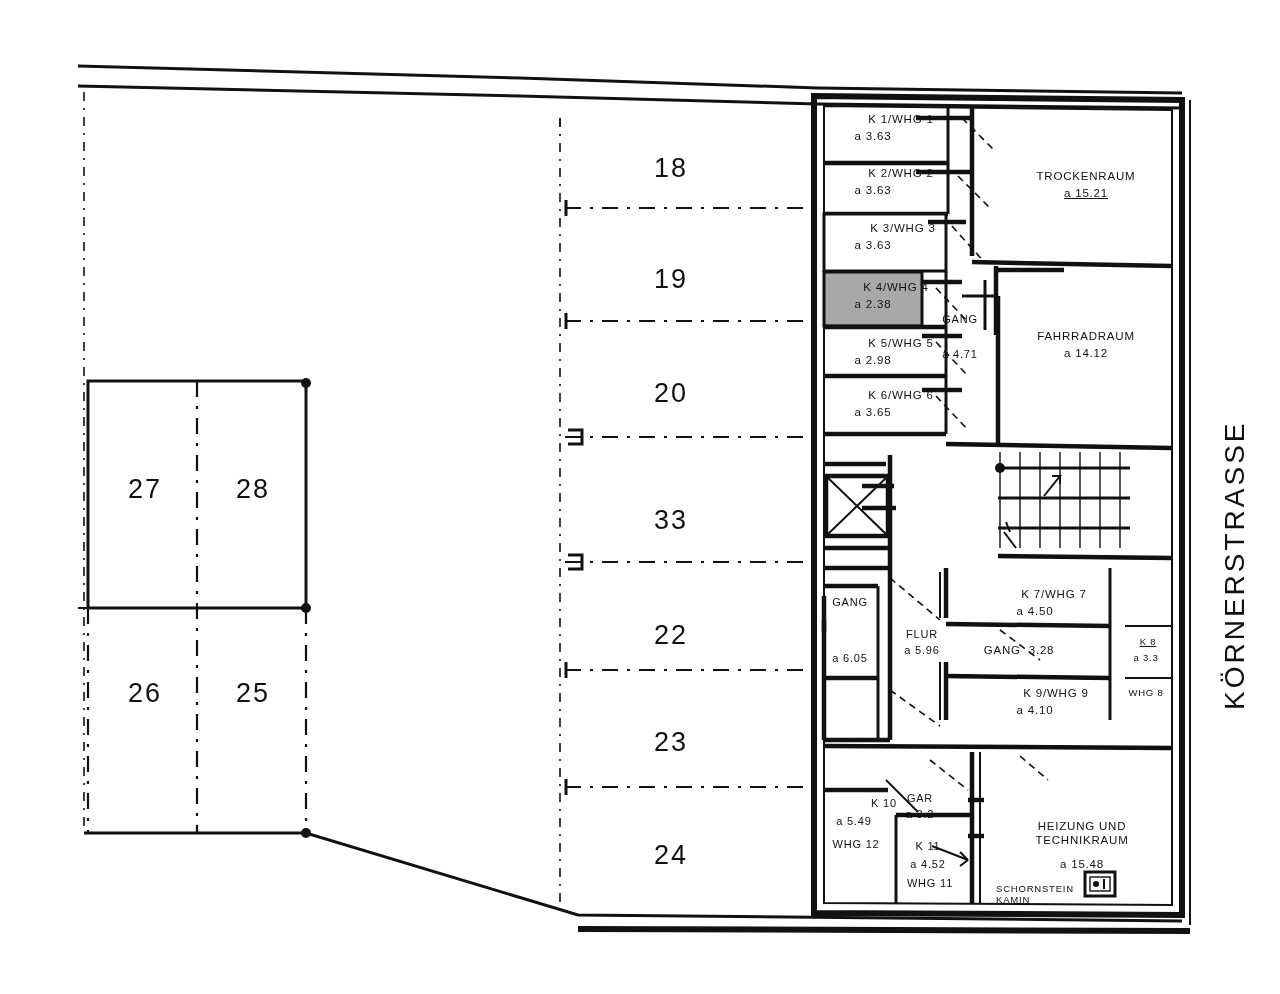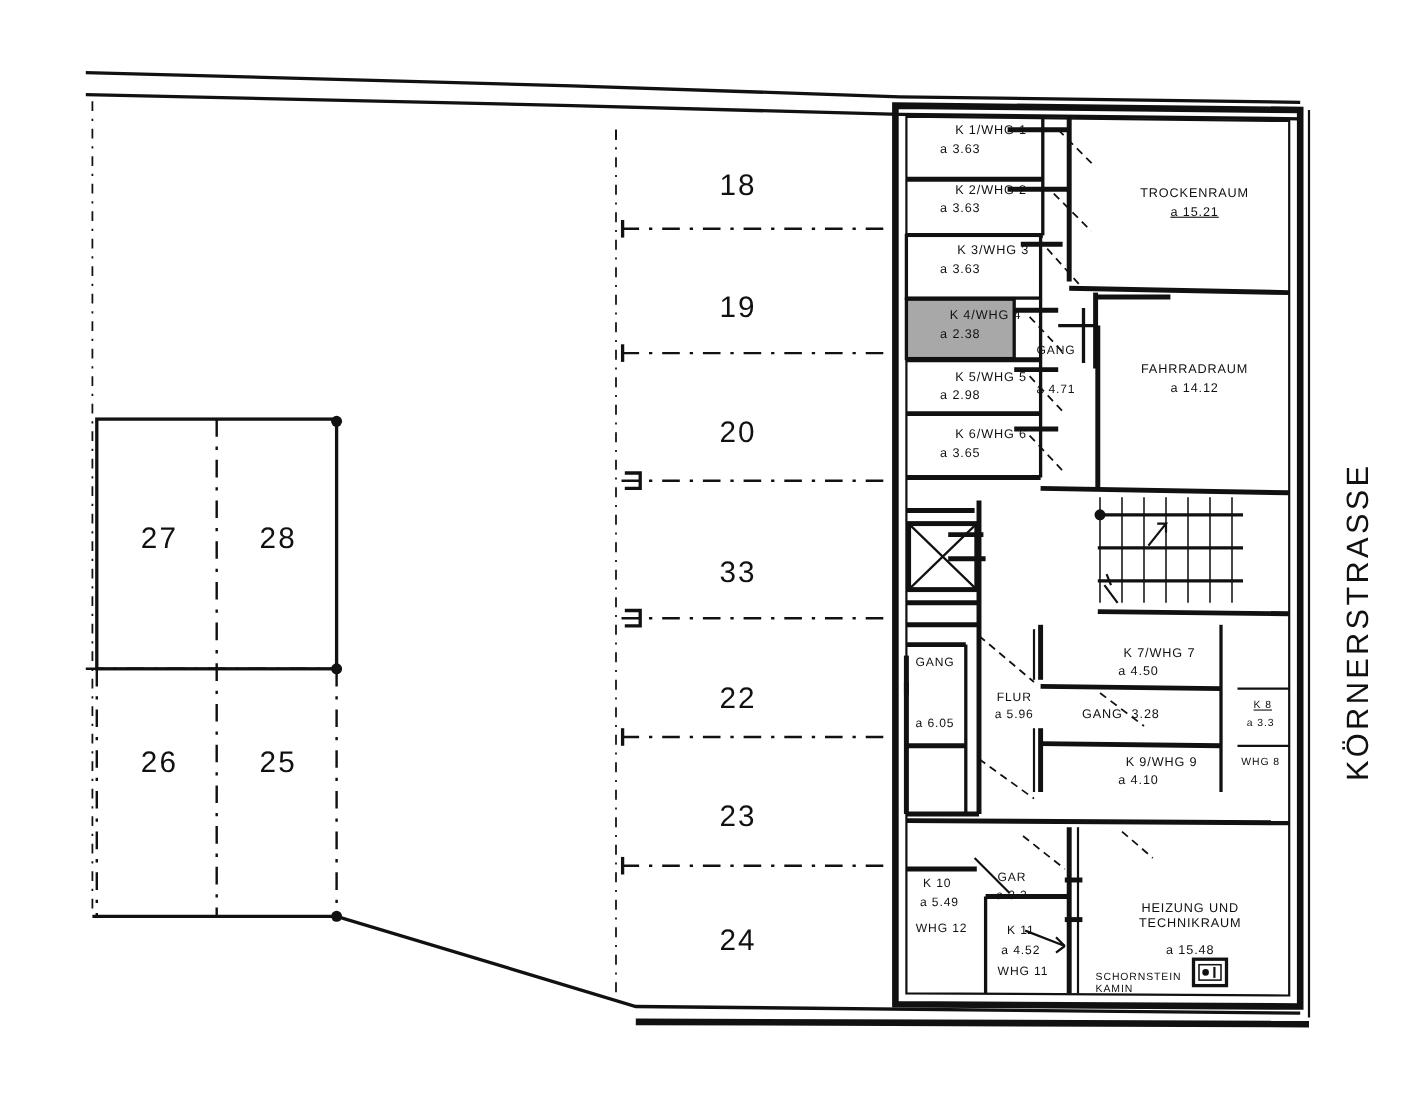--- a/index.html
+++ b/index.html
@@ -320,21 +320,21 @@
   <div class="lbl room-lbl tiny" style="left:1126px; top:636px; width:44px;text-decoration:underline;">K 8</div>
   <div class="lbl room-lbl tiny" style="left:1122px; top:652px; width:48px;">a 3.3</div>
   <div class="lbl room-lbl tiny" style="left:1122px; top:687px; width:48px;text-align:center;">WHG 8</div>
 
   <div class="lbl room-lbl" style="left:1006px; top:687px; width:100px;">K 9/WHG 9</div>
   <div class="lbl room-lbl" style="left:1000px; top:704px; width:70px;">a 4.10</div>
 
   <div class="lbl room-lbl small" style="left:896px; top:792px; width:48px;">GAR</div>
   <div class="lbl room-lbl small" style="left:896px; top:808px; width:48px;">a 3.2</div>
 
-  <div class="lbl room-lbl small" style="left:828px; top:797px; width:48px;">K 10</div>
+  <div class="lbl room-lbl small" style="left:860px; top:797px; width:48px;">K 10</div>
   <div class="lbl room-lbl small" style="left:828px; top:815px; width:52px;">a 5.49</div>
   <div class="lbl room-lbl small" style="left:826px; top:838px; width:60px;">WHG 12</div>
 
   <div class="lbl room-lbl small" style="left:904px; top:840px; width:48px;">K 11</div>
   <div class="lbl room-lbl small" style="left:902px; top:858px; width:52px;">a 4.52</div>
   <div class="lbl room-lbl small" style="left:900px; top:877px; width:60px;">WHG 11</div>
 
   <div class="lbl room-lbl" style="left:1012px; top:820px; width:140px;">HEIZUNG UND
 TECHNIKRAUM</div>
   <div class="lbl room-lbl" style="left:1012px; top:858px; width:140px;">a 15.48</div>

